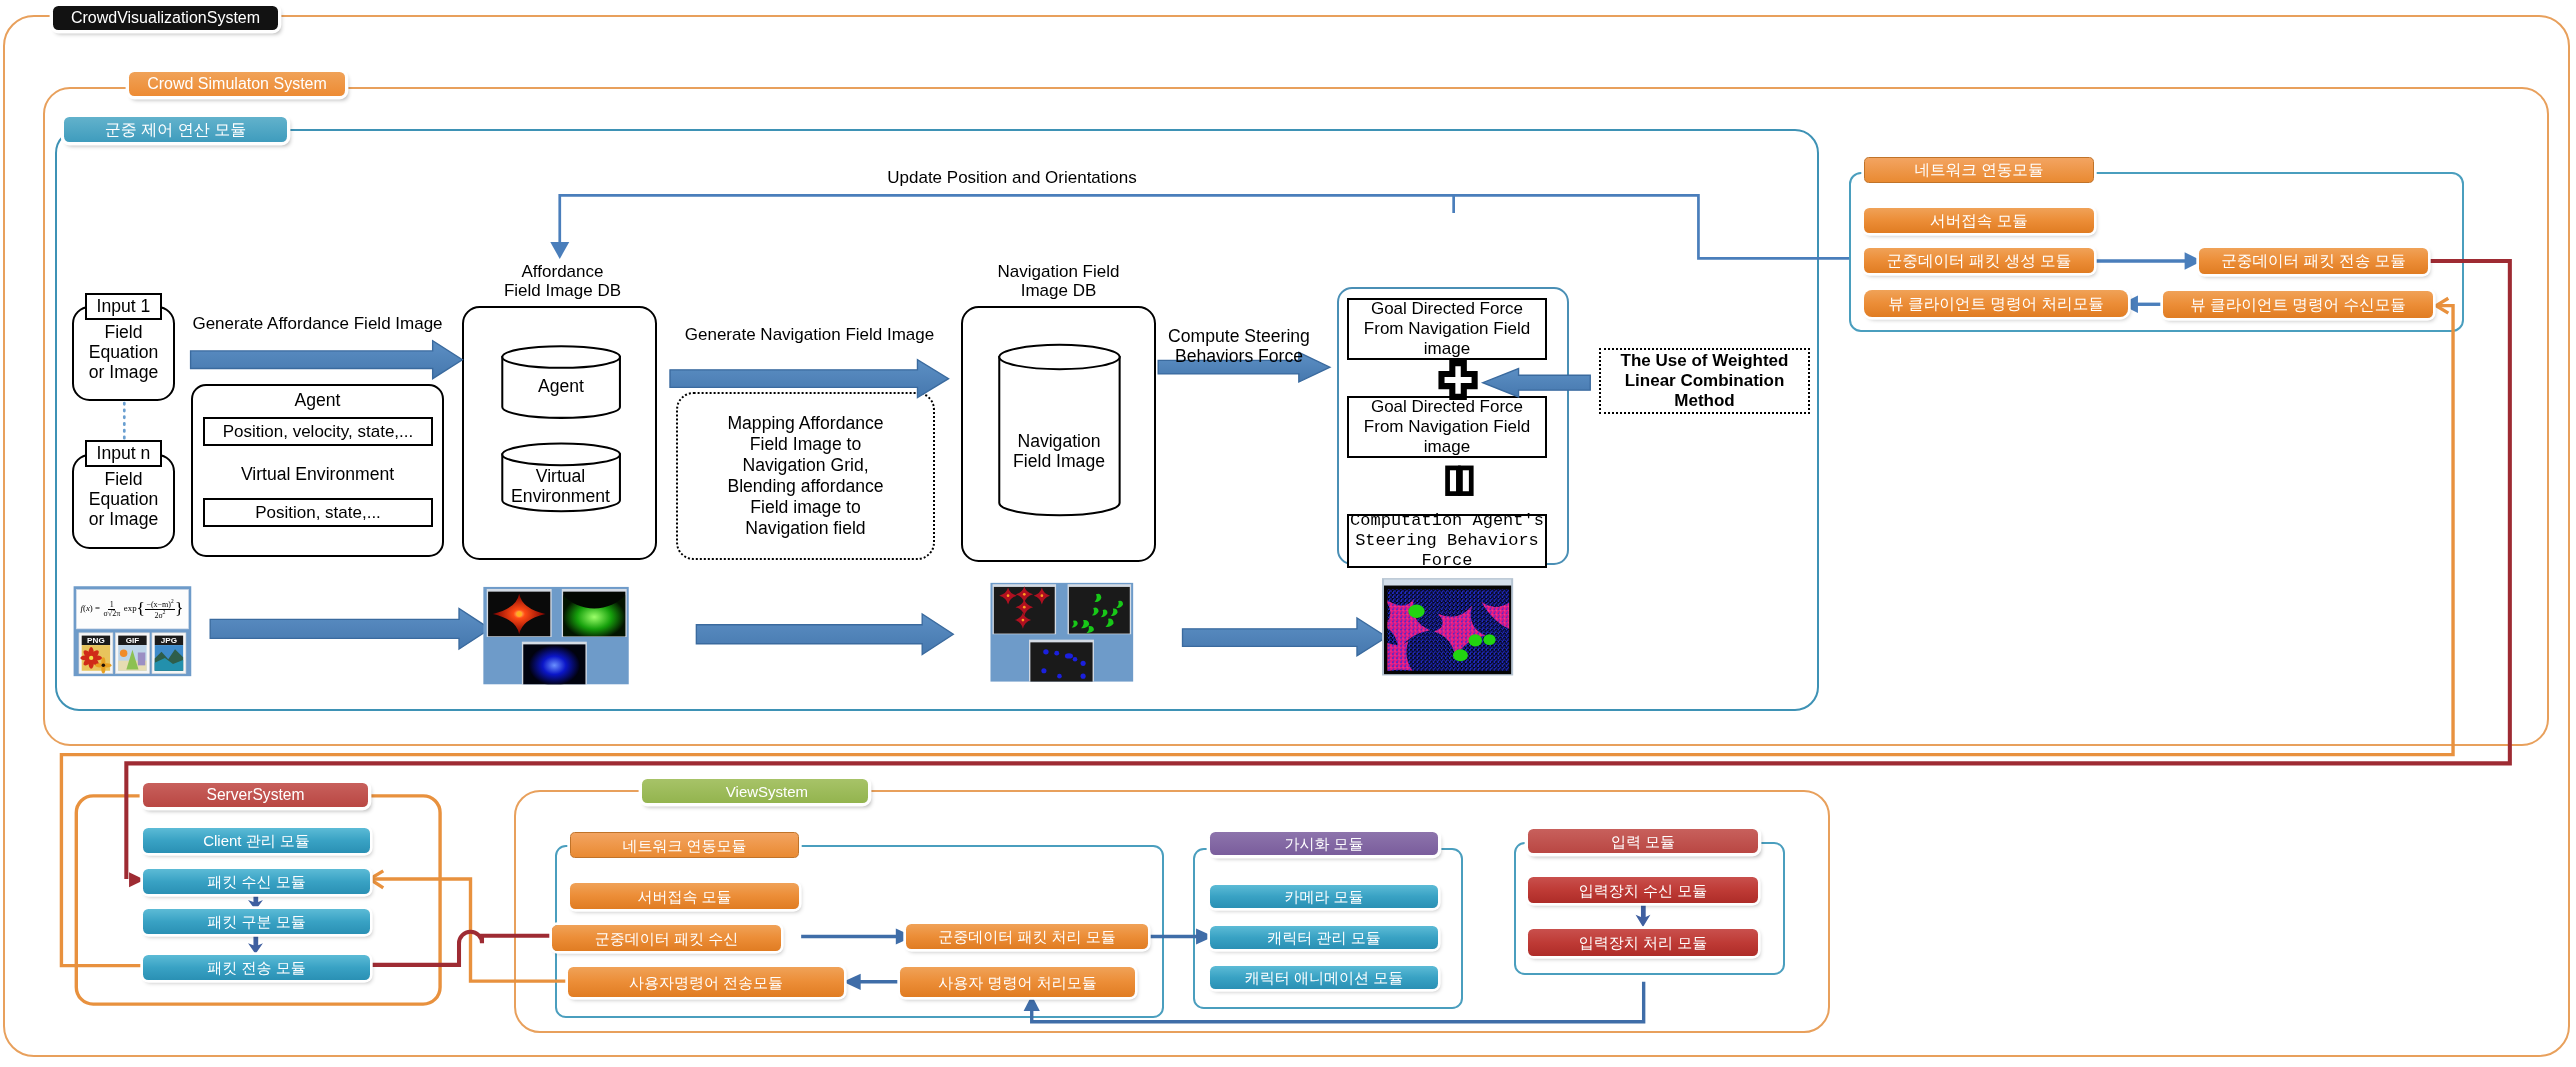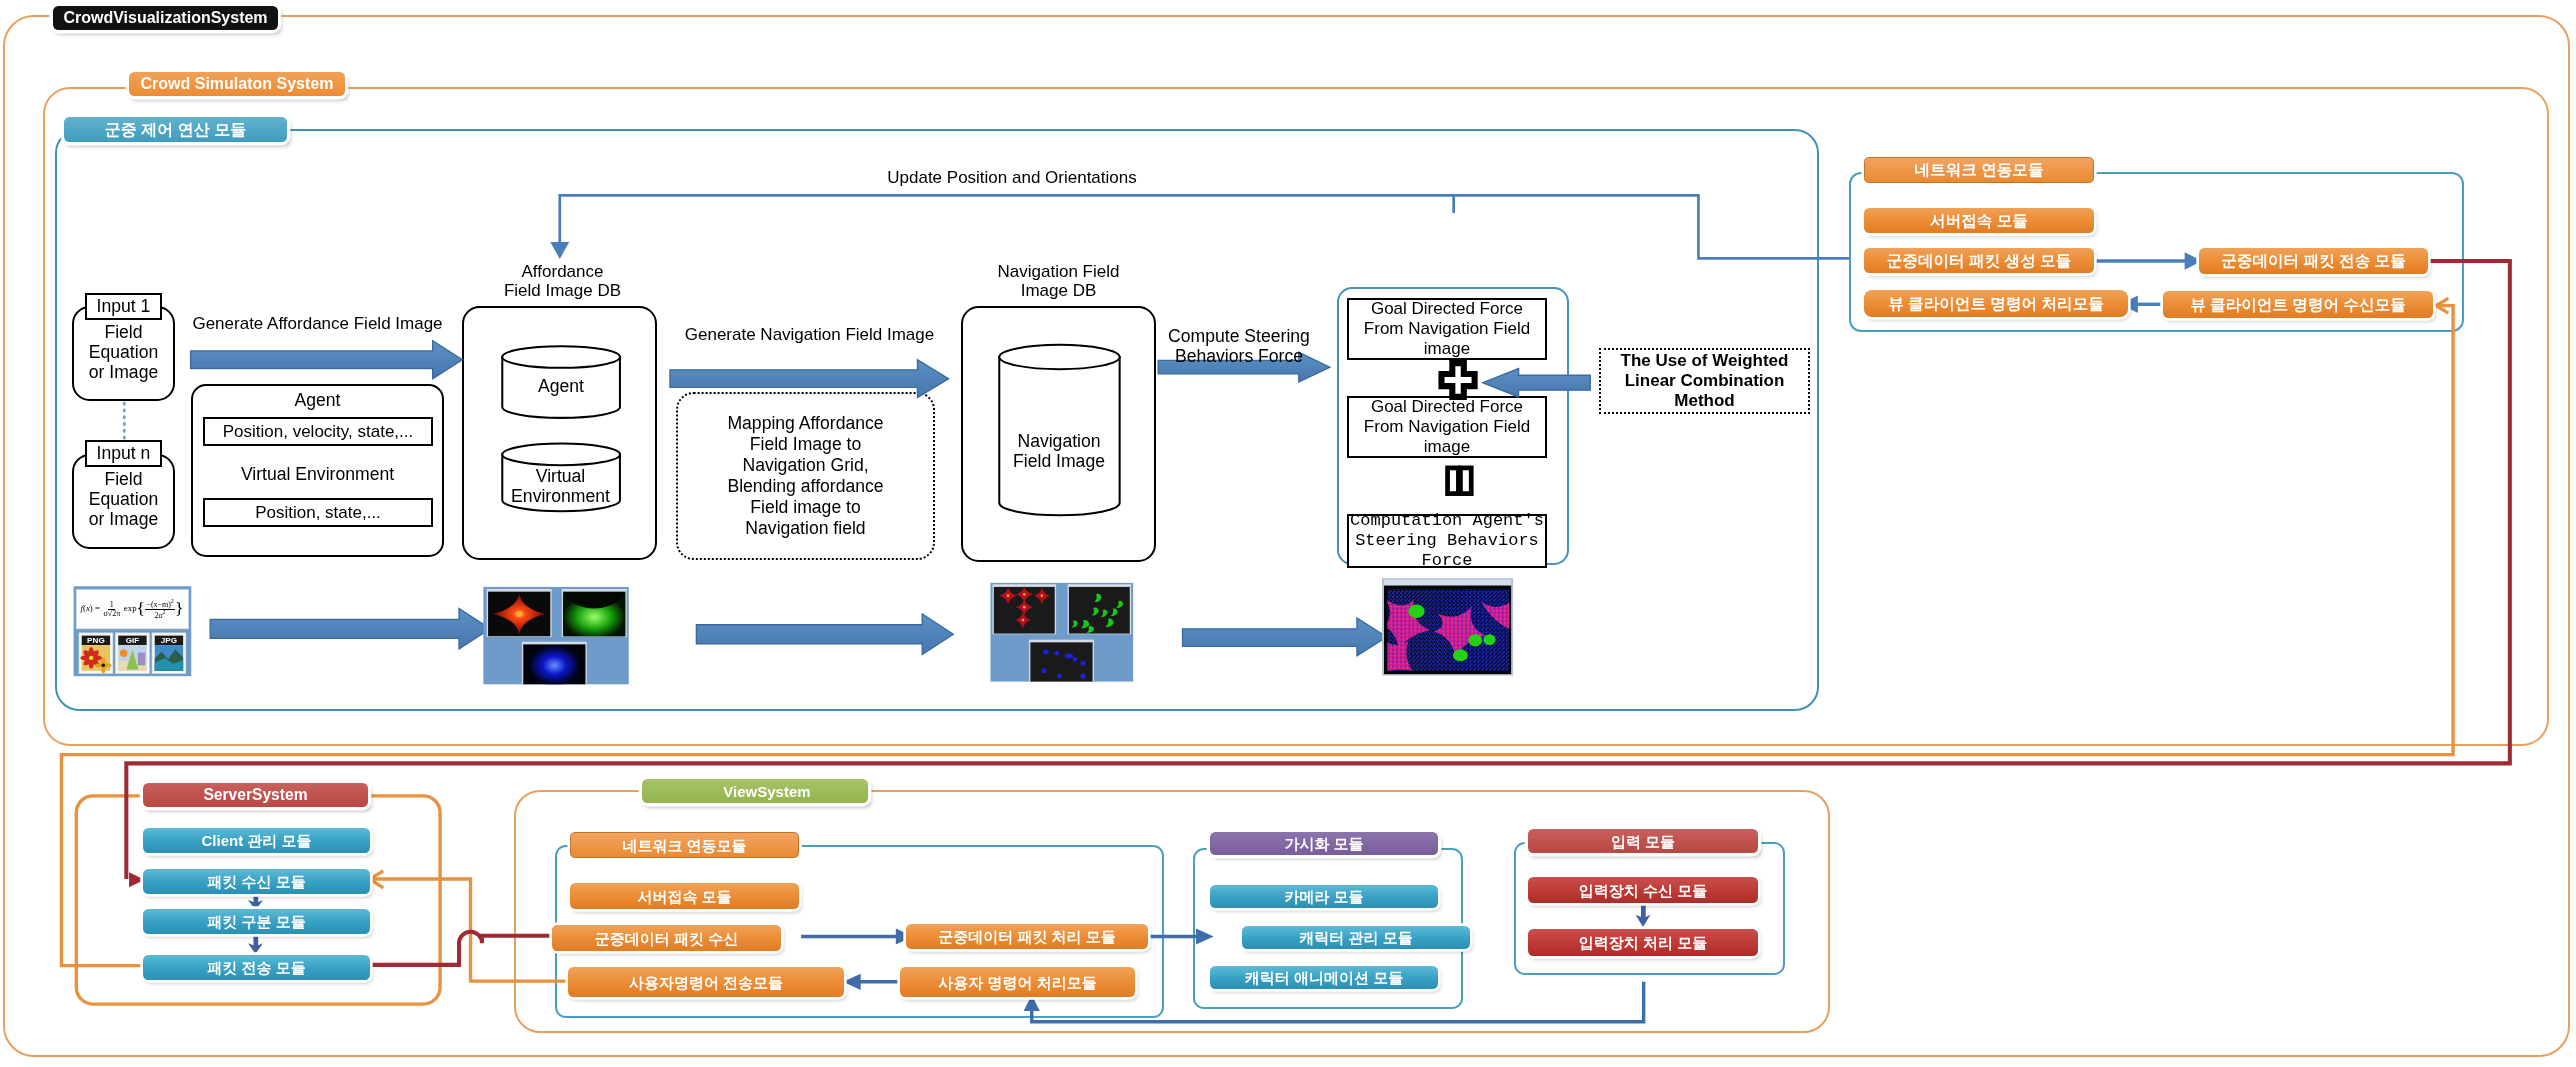--- a/index.html
+++ b/index.html
@@ -5,21 +5,21 @@
 <style>
   html,body{margin:0;padding:0;background:#fff;}
   body{font-family:"Liberation Sans",sans-serif;-webkit-font-smoothing:antialiased;}
   #page{position:relative;width:2576px;height:1067px;overflow:hidden;background:#fff;}
 
   
   .frame{position:absolute;box-sizing:border-box;border-style:solid;background:transparent;}
 
   
   .pill{position:absolute;box-sizing:border-box;display:flex;align-items:center;justify-content:center;
-        color:#fff;border-radius:5.4px;text-align:right;white-space:nowrap;line-height:1;z-index:4;font-weight:bold;}
+        color:#fff;border-radius:5.4px;text-align:right;white-space:nowrap;line-height:1;z-index:4;}
   .pill.shadow{box-shadow:0 0 0 3.4px #fff,2.7px 3.4px 4.7px rgba(0,0,0,.30);}
   
   .pill.ob{background:linear-gradient(180deg,#F0A258 0%,#EC8E38 48%,#E07C22 100%);
            box-shadow:0 0 0 2.7px #fff,2px 2.7px 4px rgba(0,0,0,.26);}
   
   .pill.bb{background:linear-gradient(180deg,#5CBBD6 0%,#39A2C4 50%,#2A90B4 100%);
            box-shadow:0 0 0 2.7px #fff,2px 2.7px 4px rgba(0,0,0,.26);}
   
   .pill.rb{background:linear-gradient(180deg,#C9504D 0%,#BE3A35 52%,#AE2C28 100%);
            box-shadow:0 0 0 2.7px #fff,2px 2.7px 4px rgba(0,0,0,.26);}
@@ -514,21 +514,21 @@
   </div>
 
   <div class="frame" style="left:1193px;top:848px;width:270px;height:161px;border:2px solid #4A9EBE;border-radius:10.8px;"></div>
   <div class="pill shadow" style="left:1210px;top:832px;width:228px;height:23px;font-size:15px;
               background:linear-gradient(180deg,#8D74AC 0%,#7A5D9C 100%);">
     <span>가시화 모듈</span>
   </div>
   <div class="pill bb" style="left:1210px;top:885px;width:228px;height:23px;font-size:15px;">
     <span>카메라 모듈</span>
   </div>
-  <div class="pill bb" style="left:1242px;top:926px;width:228px;height:23px;font-size:15px;">
+  <div class="pill bb" style="left:1210px;top:926px;width:228px;height:23px;font-size:15px;">
     <span>캐릭터 관리 모듈</span>
   </div>
   <div class="pill bb" style="left:1210px;top:966px;width:228px;height:23px;font-size:15px;">
     <span>캐릭터 애니메이션 모듈</span>
   </div>
 
   <div class="frame" style="left:1514px;top:842px;width:271px;height:133px;border:2px solid #4A9EBE;border-radius:10.8px;"></div>
   <div class="pill shadow" style="left:1528px;top:829px;width:230px;height:24px;font-size:15px;
               background:linear-gradient(180deg,#C8605C 0%,#B94743 100%);">
     <span>입력 모듈</span>

